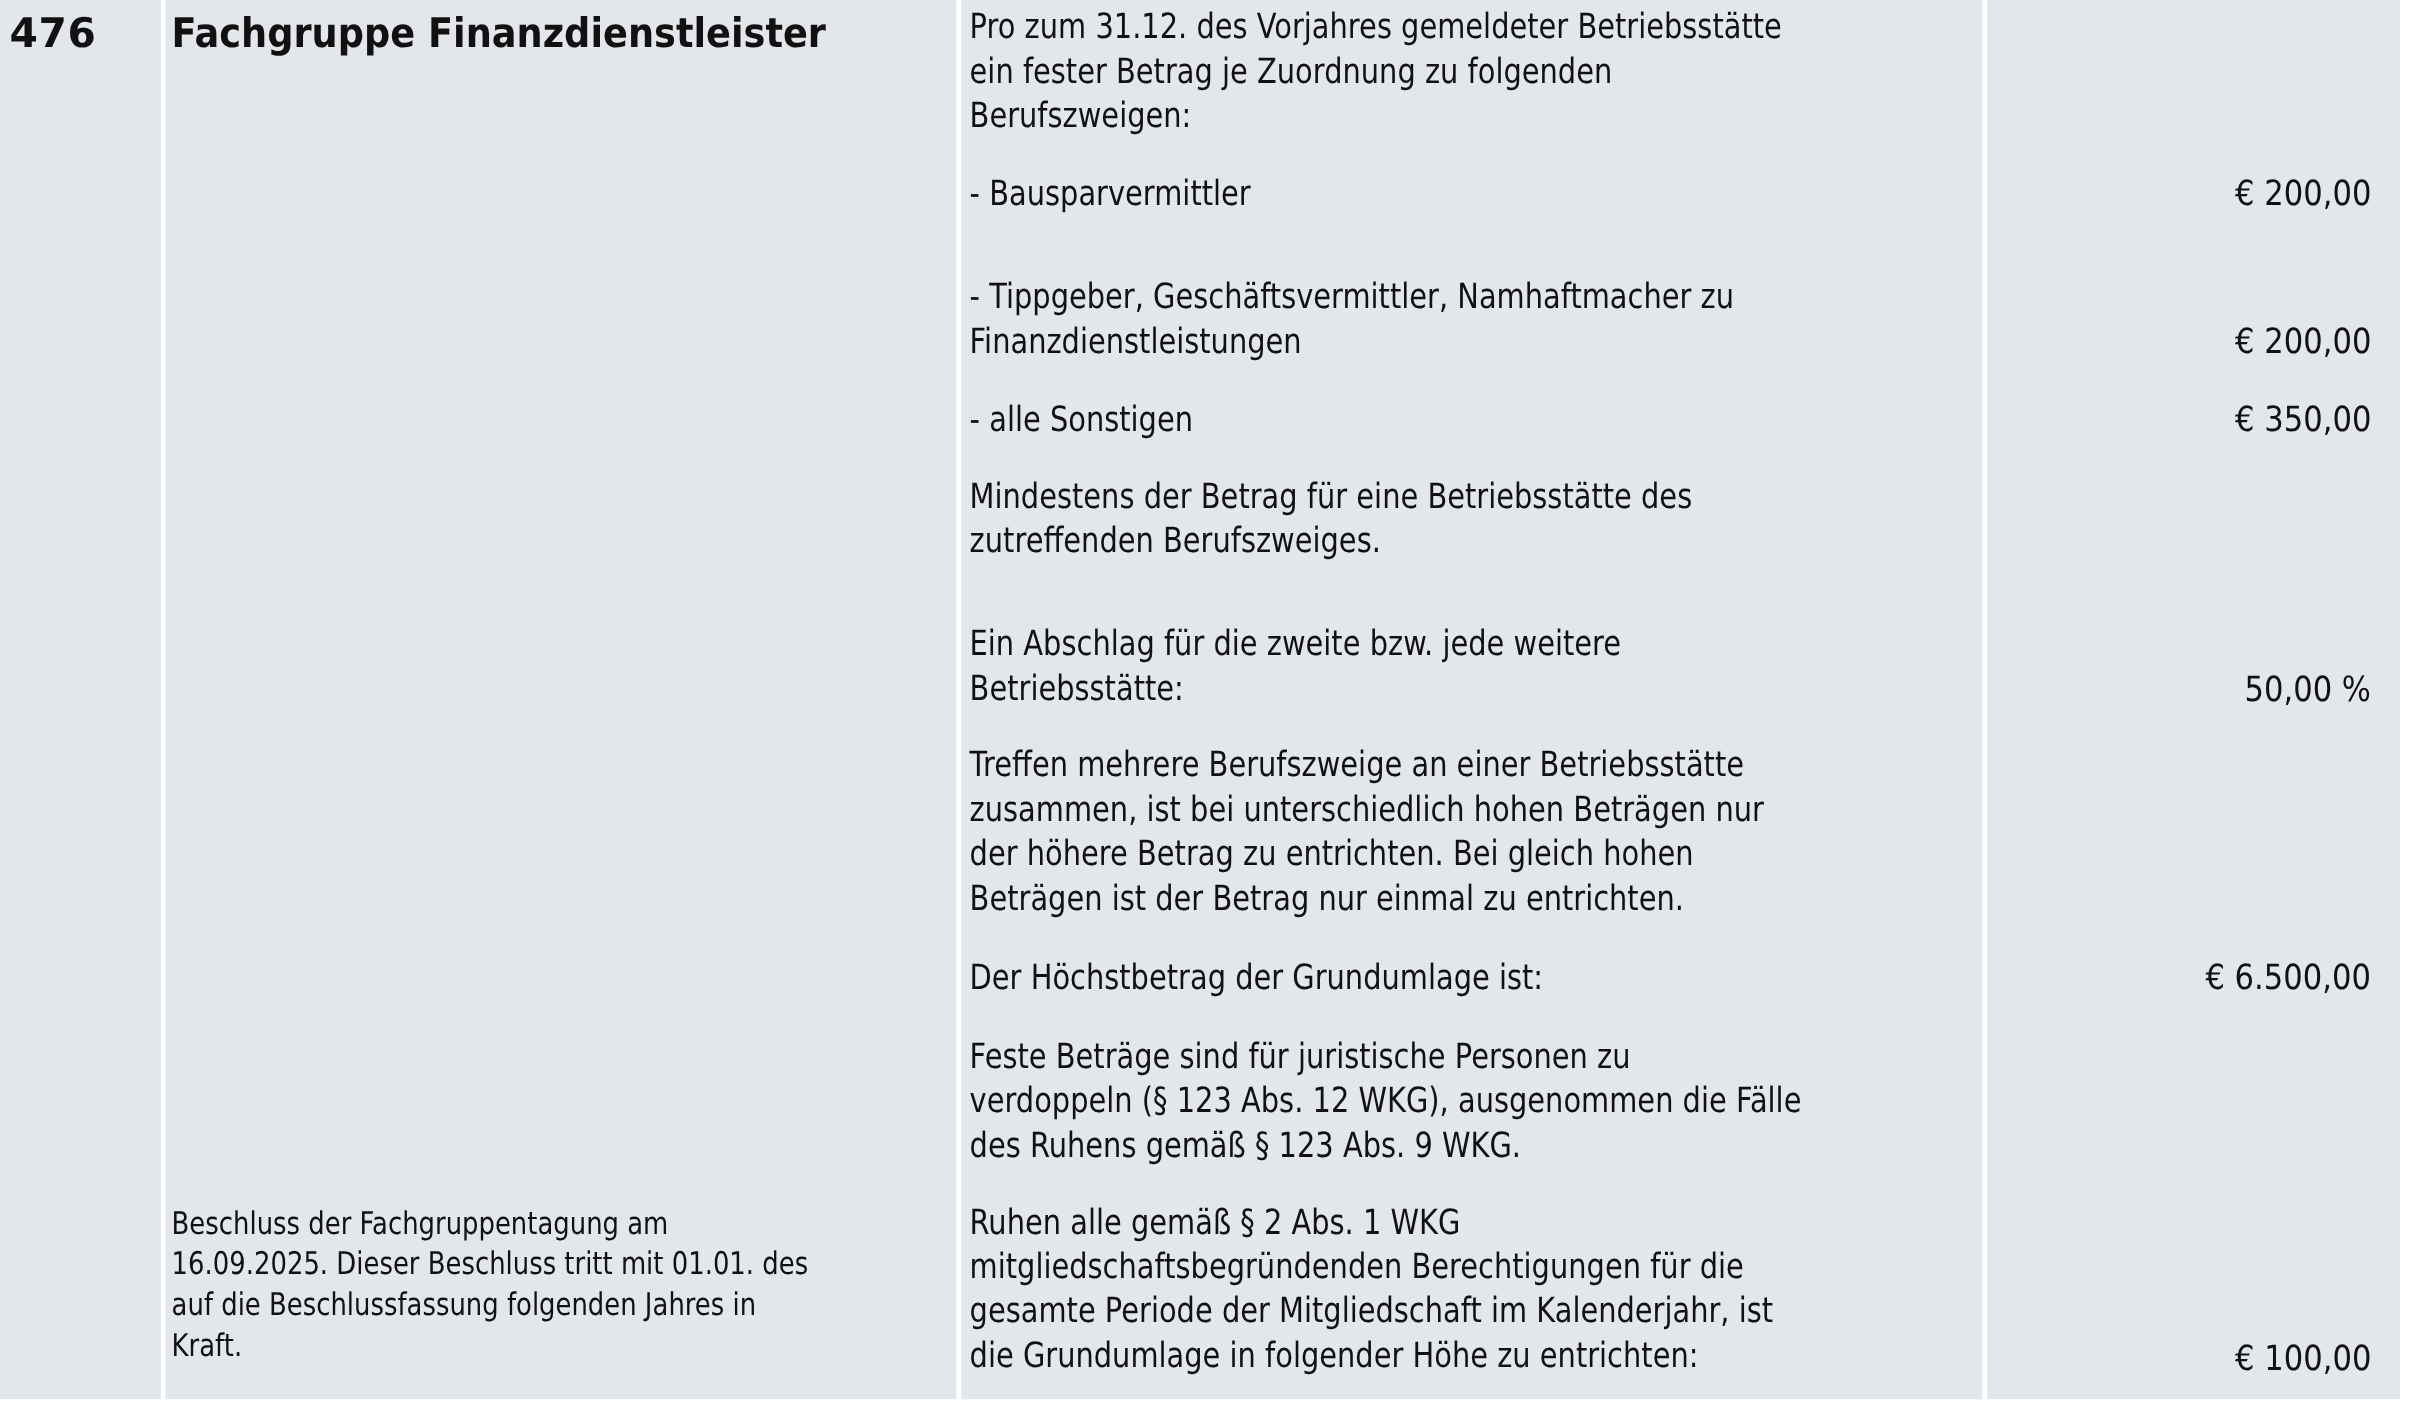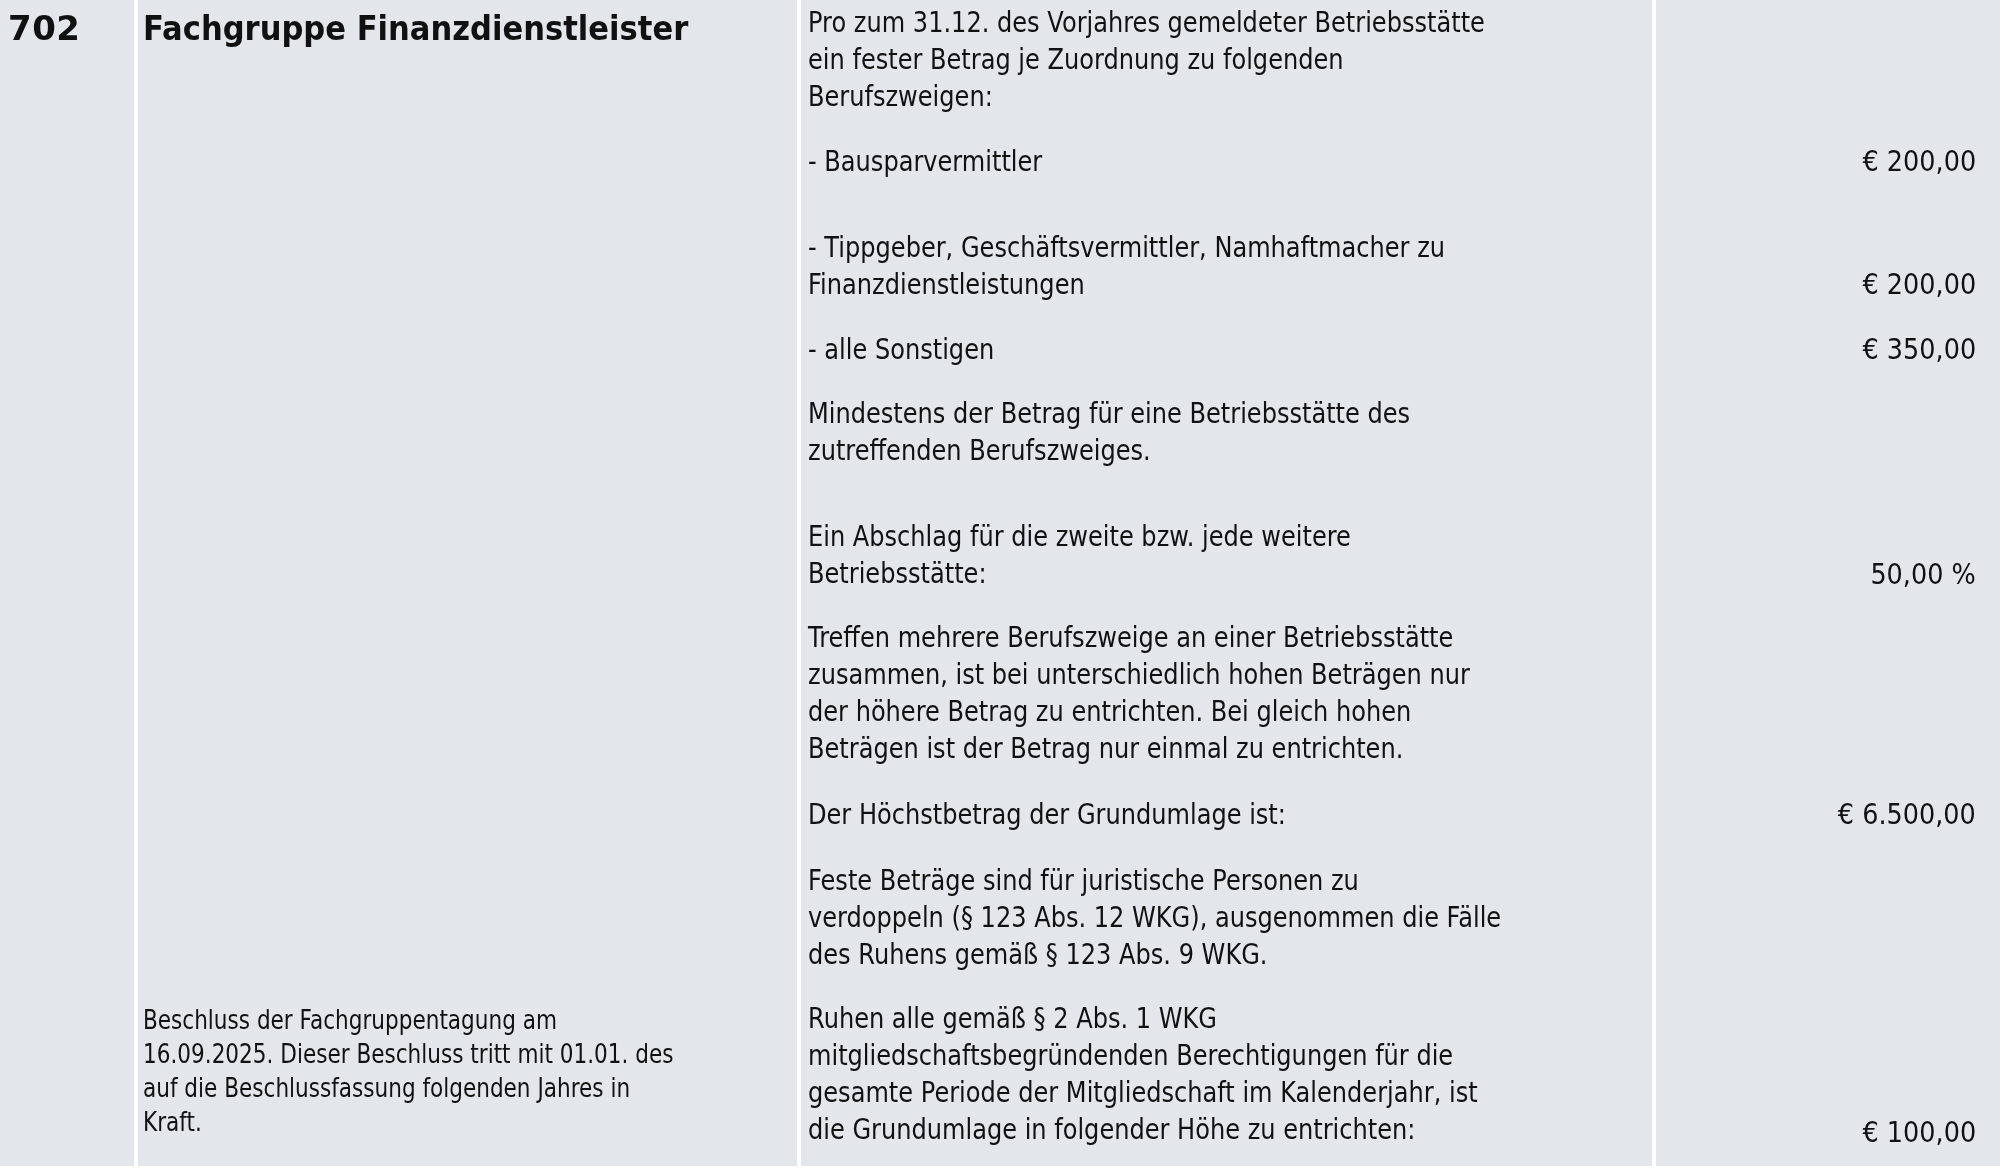--- a/index.html
+++ b/index.html
@@ -50,21 +50,21 @@
   .note .line { display: block; white-space: nowrap; }
 </style>
 </head>
 <body>
 
 <div class="cell" id="c1"></div>
 <div class="cell" id="c2"></div>
 <div class="cell" id="c3"></div>
 <div class="cell" id="c4"></div>
 
-<div class="abs num">702</div>
+<div class="abs num">476</div>
 <div class="abs title">Fachgruppe Finanzdienstleister</div>
 
 <div class="note">
   <span class="line">Beschluss der Fachgruppentagung am</span>
   <span class="line">16.09.2025. Dieser Beschluss tritt mit 01.01. des</span>
   <span class="line">auf die Beschlussfassung folgenden Jahres in</span>
   <span class="line">Kraft.</span>
 </div>
 
 <div class="para txt" style="top:4px">

